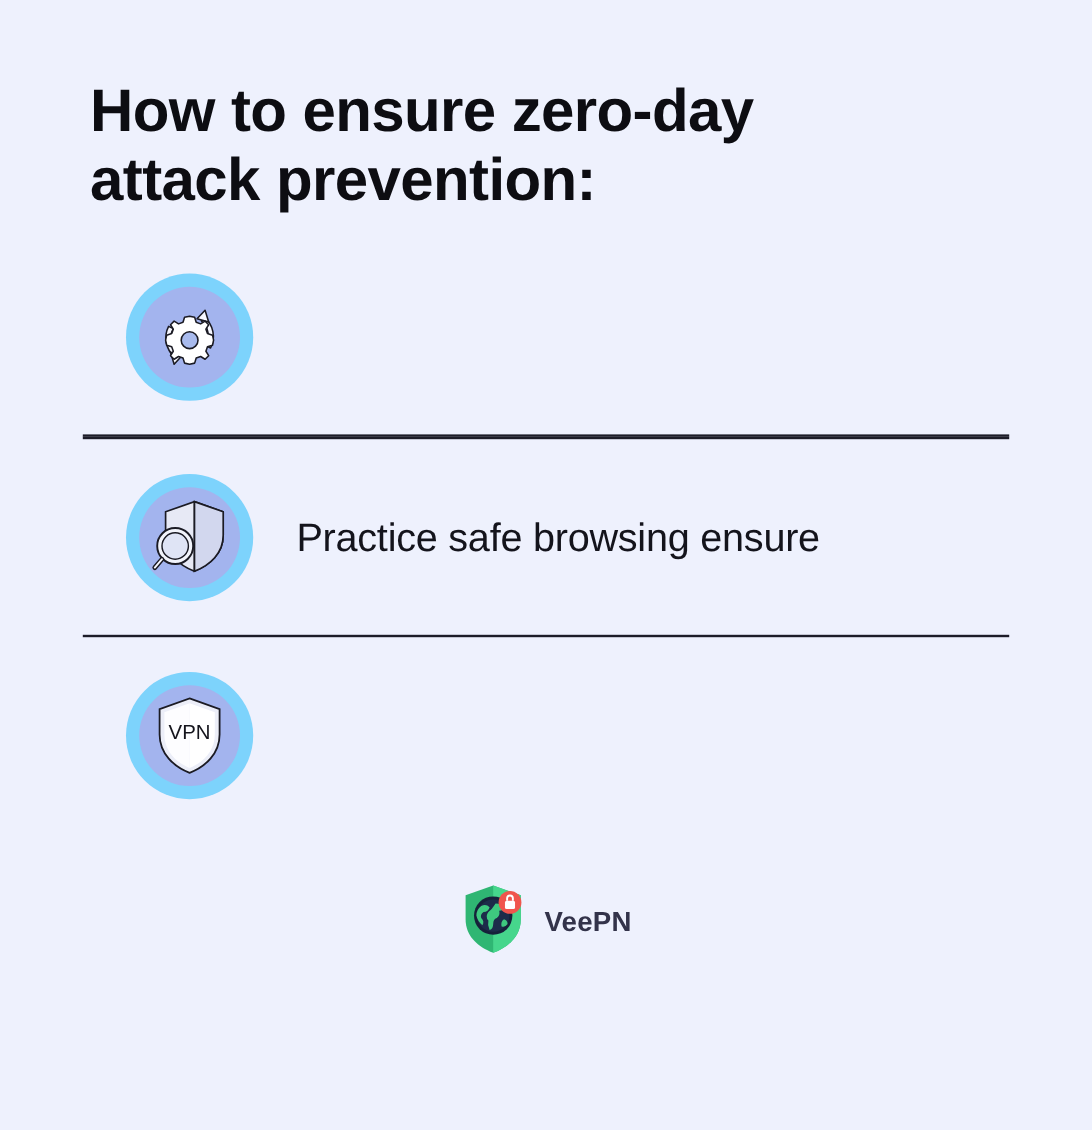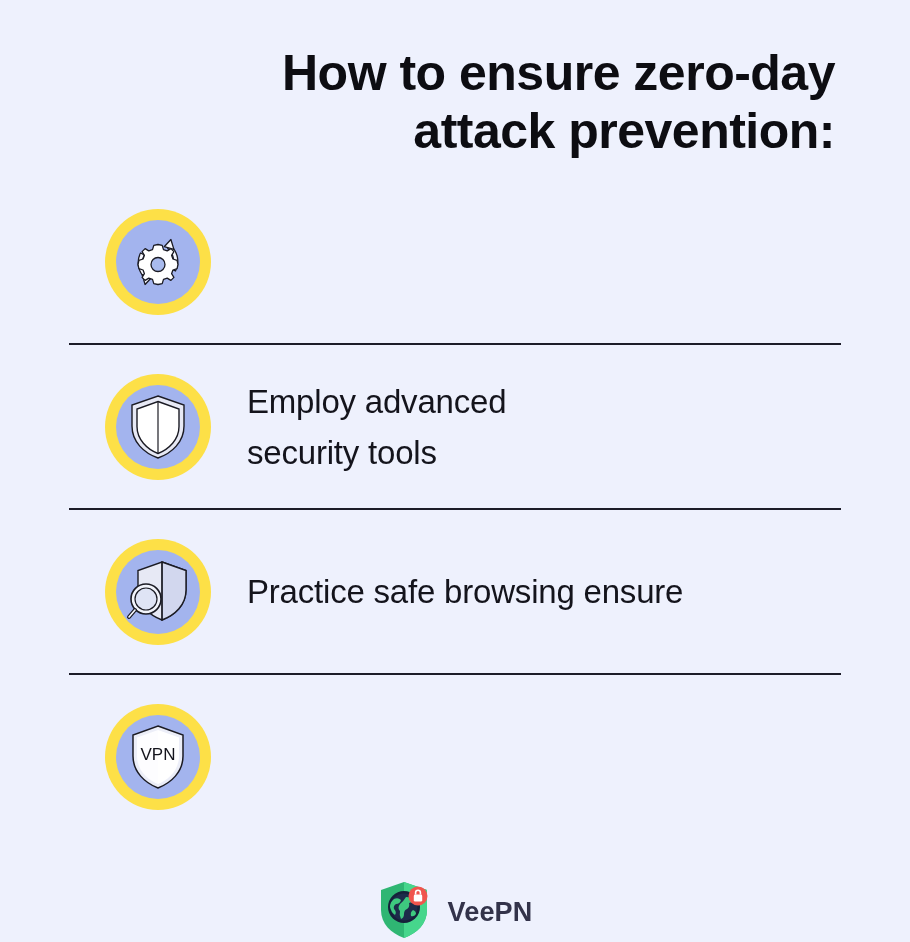--- a/index.html
+++ b/index.html
@@ -22,22 +22,22 @@
     height: 942px;
     background: #eef1fd;
     display: flex;
     flex-direction: column;
     align-items: center;
   }
 
   
   .title {
     width: 760px;
-    margin-top: 44px;
-    text-align: right;
+    margin-top: 63px;
+    text-align: left;
     font-size: 50px;
     line-height: 58px;
     font-weight: 700;
     letter-spacing: -0.5px;
     color: #0d0d12;
     white-space: pre-line;
   }
 
   
   .tips-list {
@@ -78,21 +78,21 @@
     height: 2px;
     background: #1c1c28;
   }
 
   
   .badge {
     position: relative;
     width: 106px;
     height: 106px;
     border-radius: 50%;
-    background: #fde047;
+    background: #7dd3fc;
     display: flex;
     align-items: center;
     justify-content: center;
   }
   .badge::before {
     content: "";
     position: absolute;
     left: 11px; top: 11px;
     width: 84px; height: 84px;
     border-radius: 50%;
@@ -105,21 +105,21 @@
 
   
   .footer {
     margin-top: 42px;
     display: flex;
     align-items: center;
     justify-content: center;
     gap: 16px;
   }
   .brand-name {
-    font-size: 27px;
+    font-size: 23px;
     font-weight: 700;
     color: #33334a;
     letter-spacing: 0.2px;
     text-align: right;
   }
 </style>
 </head>
 <body>
 
 <div class="infographic">
@@ -144,33 +144,20 @@
               <path d="M35 17.5 L39.2 18.4 L40.5 22.6 L44.2 23.9 L47.9 21.6 L50.9 24.6 L48.6 28.3 L49.9 32 L54.1 33.3 L55 37.5 L54.1 41.7 L49.9 43 L48.6 46.7 L50.9 50.4 L47.9 53.4 L44.2 51.1 L40.5 52.4 L39.2 56.6 L35 57.5 L30.8 56.6 L29.5 52.4 L25.8 51.1 L22.1 53.4 L19.1 50.4 L21.4 46.7 L20.1 43 L15.9 41.7 L15 37.5 L15.9 33.3 L20.1 32 L21.4 28.3 L19.1 24.6 L22.1 21.6 L25.8 23.9 L29.5 22.6 L30.8 18.4 Z" fill="#ffffff"></path>
               <circle cx="35" cy="37.5" r="7" fill="#a9bbee"></circle>
             </g>
           </svg>
         </div>
       </div>
     </div>
 
     <div class="divider"></div>
 
-    <div class="tip-row">
-      <div class="tip-icon-wrap">
-        <div class="badge">
-          <svg width="62" height="70" viewBox="0 0 62 70" aria-hidden="true">
-            <path d="M31 4 L57 13 V34 C57 50 45 61 31 66 C17 61 5 50 5 34 V13 Z" fill="#e7e9f5" stroke="#1b1b24" stroke-width="1.4"></path>
-            <path d="M31 9.5 L52 17 V34.5 C52 47.5 42 57 31 61.5 C20 57 10 47.5 10 34.5 V17 Z" fill="#ffffff" stroke="#1b1b24" stroke-width="1.4"></path>
-            <line x1="31" y1="9.5" x2="31" y2="61.5" stroke="#1b1b24" stroke-width="1.2"></line>
-          </svg>
-        </div>
-      </div>
-      <div class="tip-label">Employ advanced
-security tools</div>
-    </div>
 
     <div class="divider"></div>
 
     <div class="tip-row">
       <div class="tip-icon-wrap">
         <div class="badge">
           <svg width="74" height="70" viewBox="0 0 74 70" aria-hidden="true">
 
             <path d="M41 5 L65 13.5 V33 C65 48 54 58 41 63 C28 58 17 48 17 33 V13.5 Z" fill="#e7e9f5" stroke="#1b1b24" stroke-width="1.4"></path>
             <path d="M41 5 L65 13.5 V33 C65 48 54 58 41 63 Z" fill="#d2d7ee" stroke="#1b1b24" stroke-width="1.4"></path>

